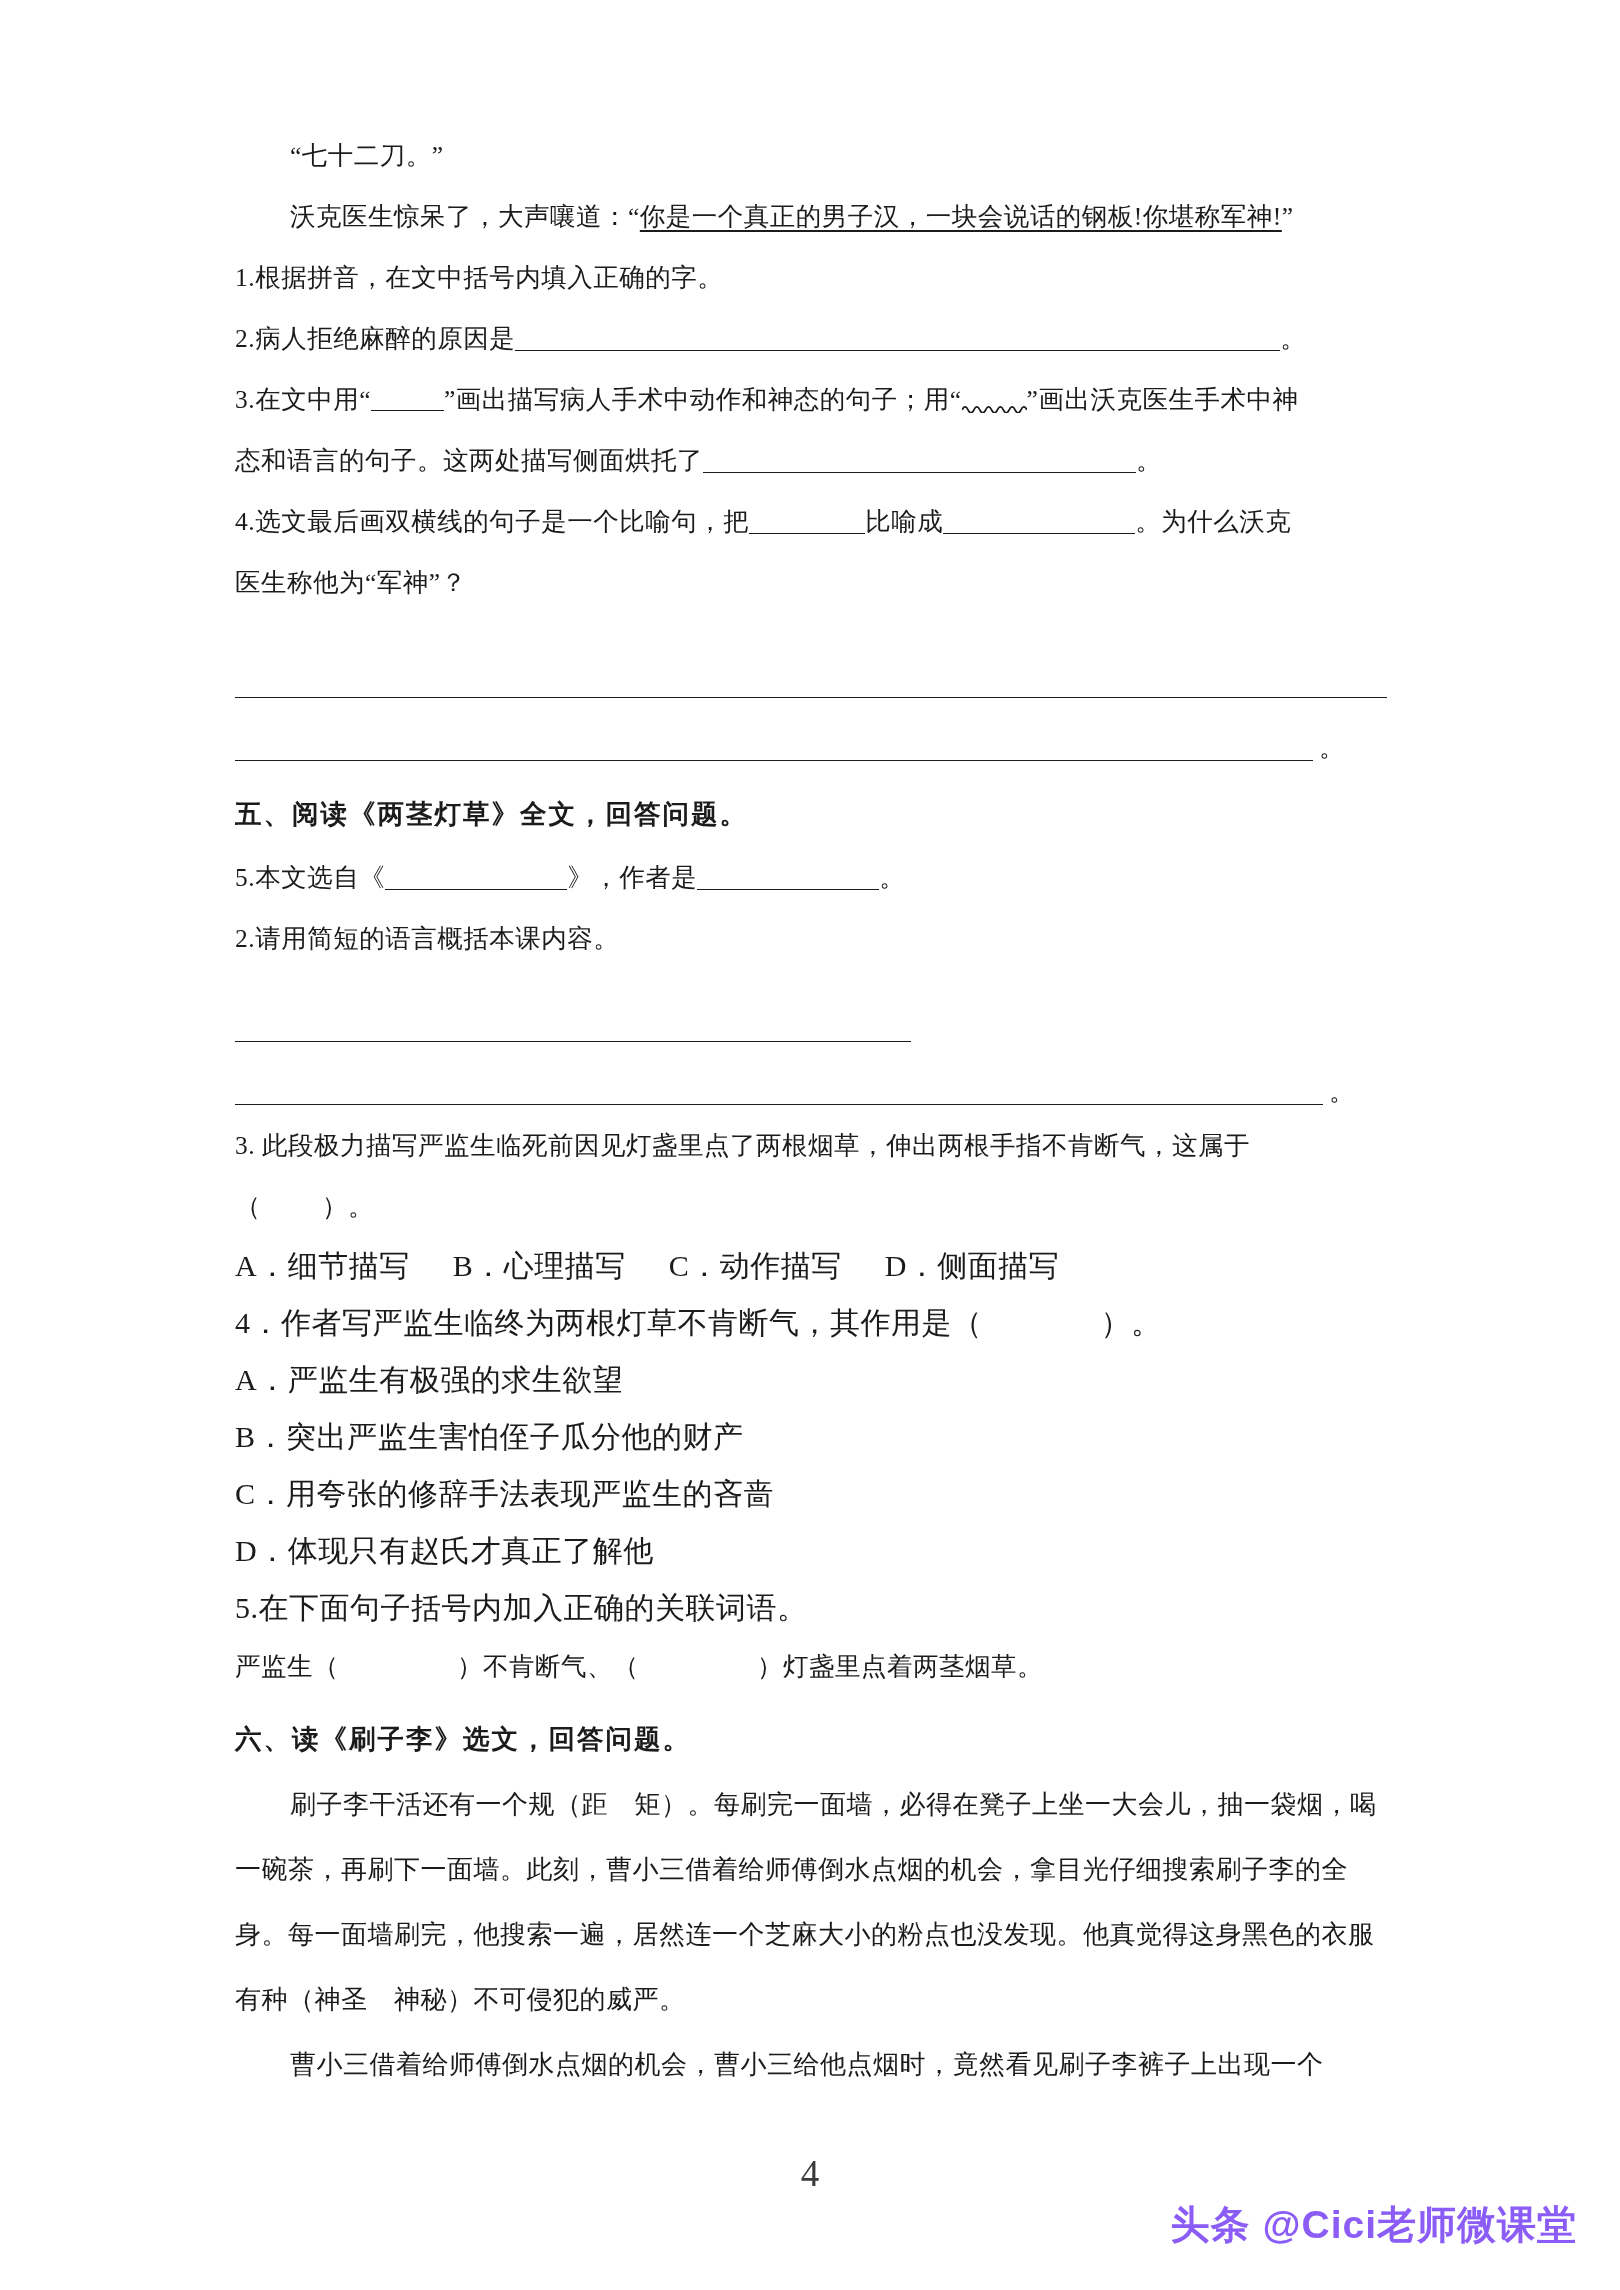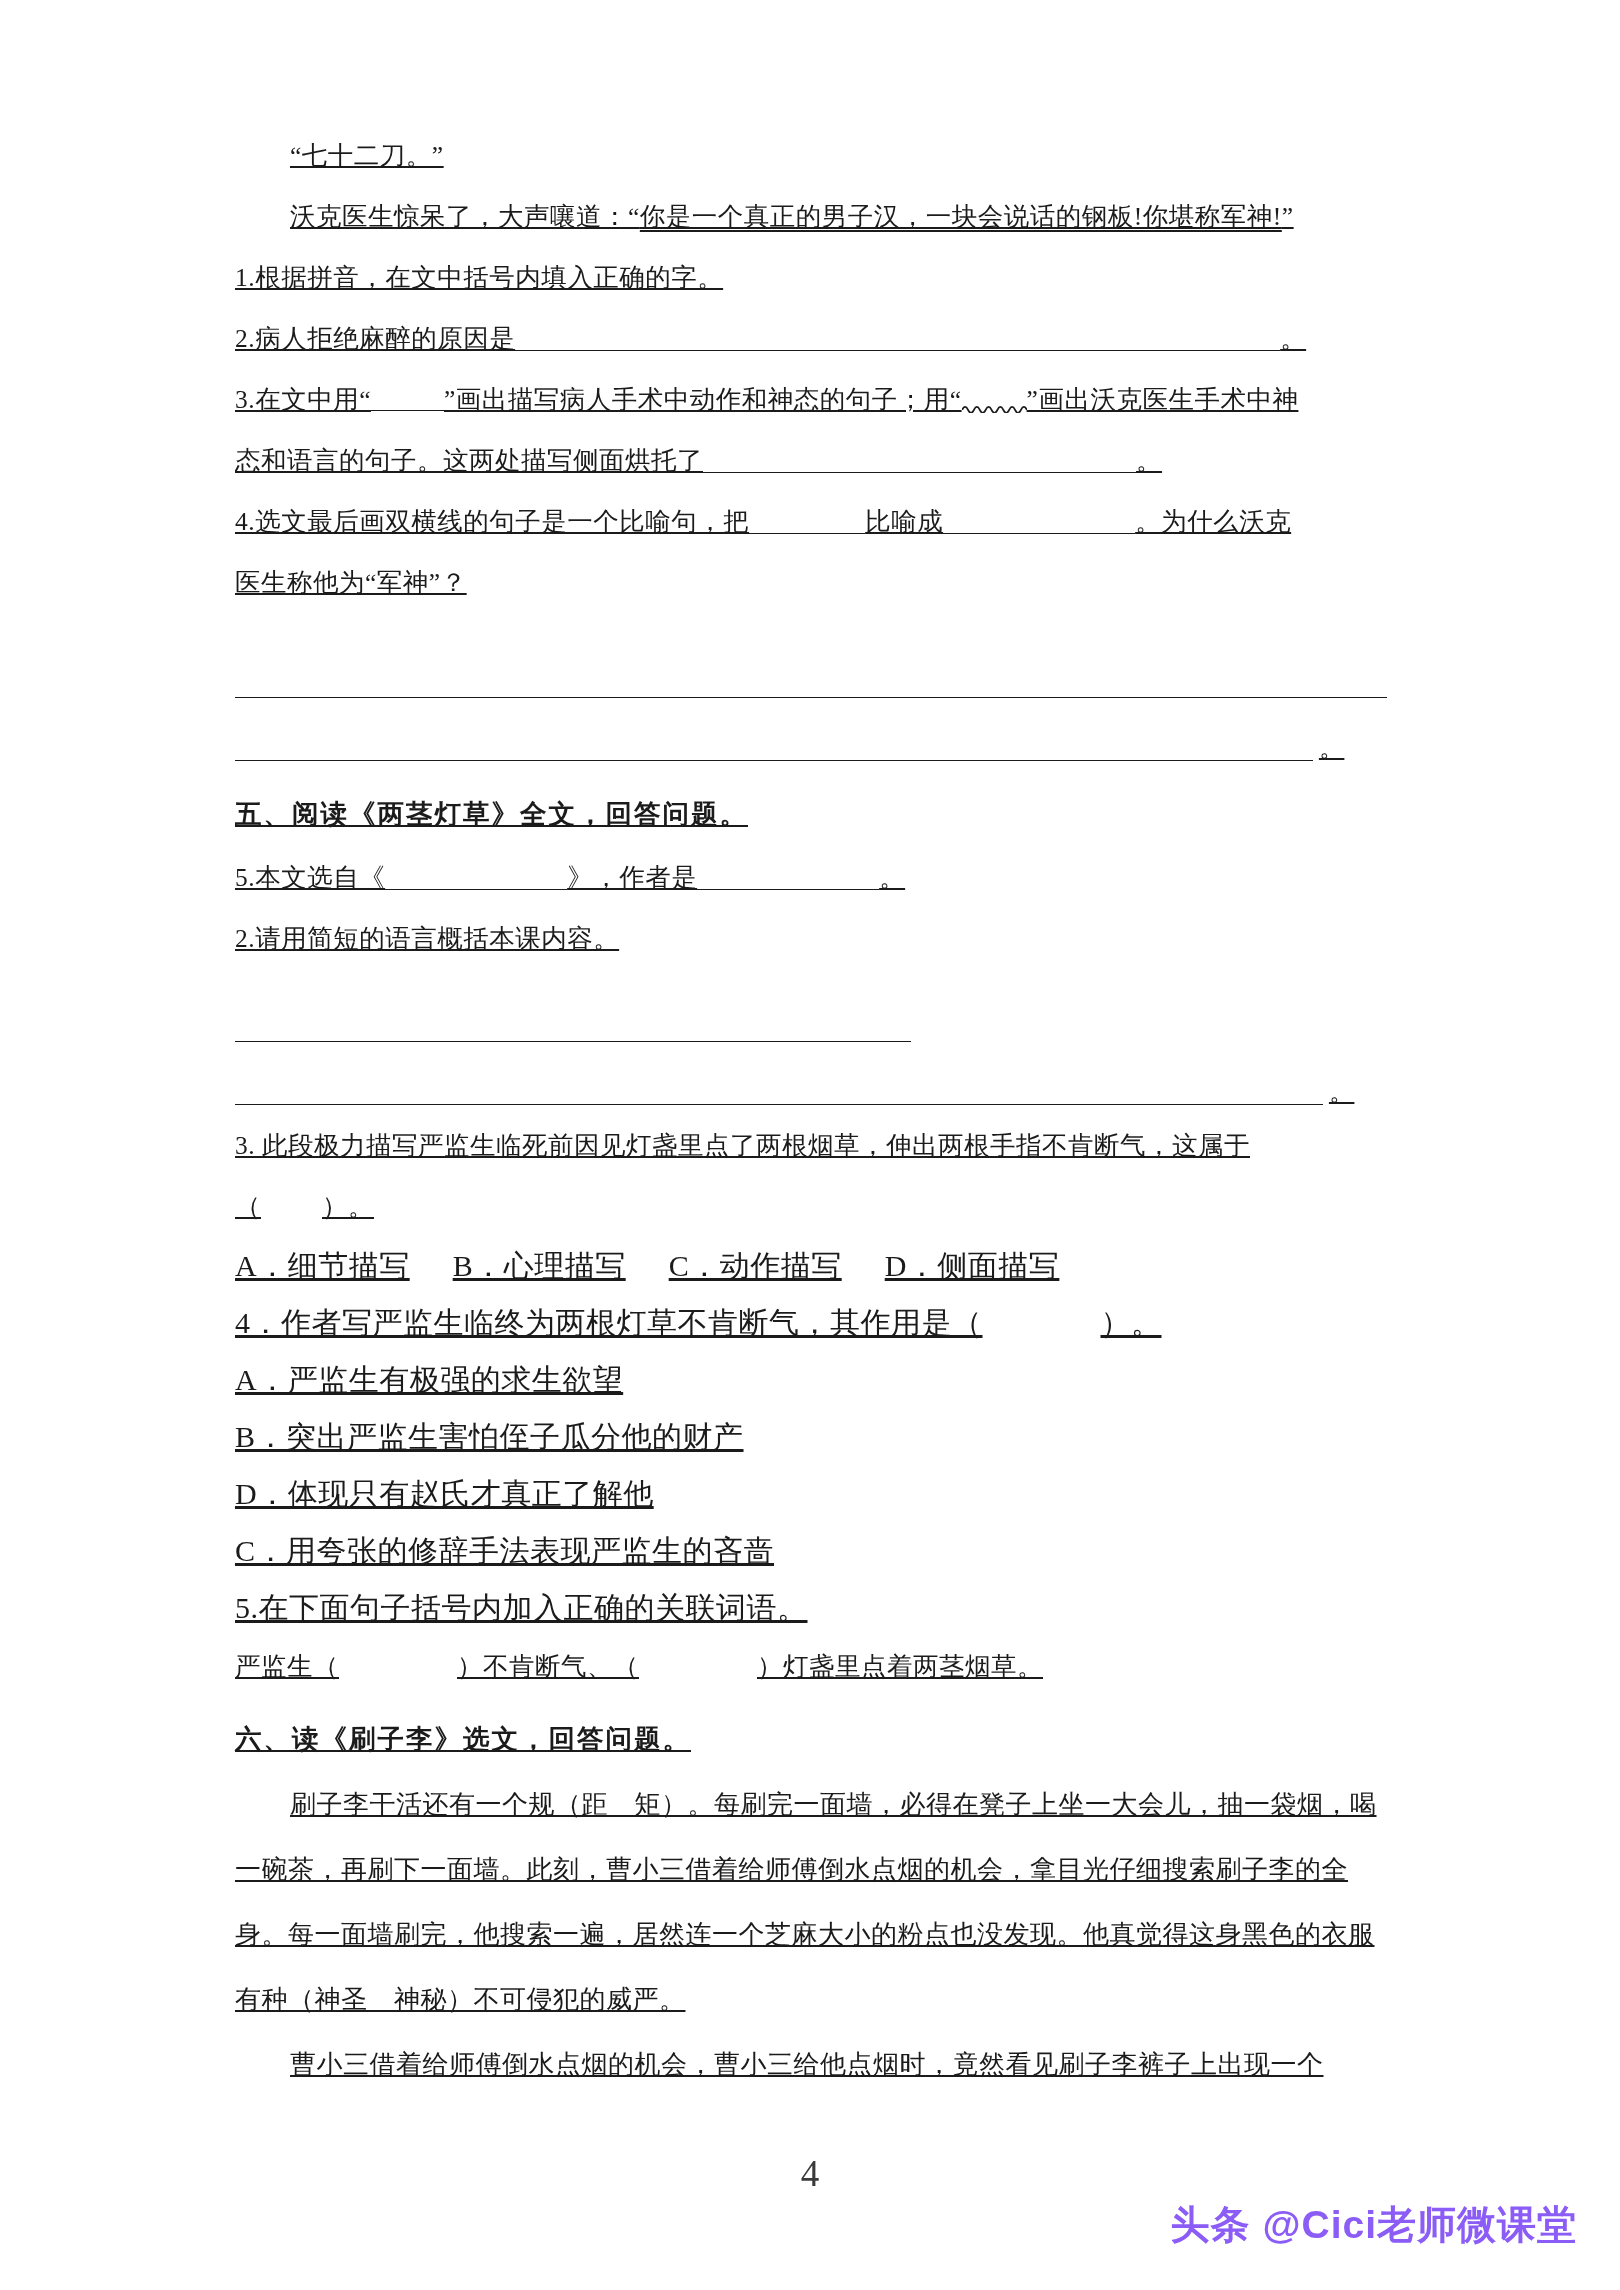--- a/index.html
+++ b/index.html
@@ -14,21 +14,20 @@
     background: #ffffff;
     font-family: "Liberation Serif", "DejaVu Serif", serif;
     color: #1b1b1b;
     overflow: hidden;
   }
   .body-area {
     position: absolute;
     left: 235px;
     top: 125px;
     width: 1152px;
-    text-decoration: underline;
   }
 
   
   .line {
     font-size: 25.5px;
     line-height: 61px;
     white-space: nowrap;
     letter-spacing: 0.5px;
   }
   .para {
@@ -212,24 +211,24 @@
     <div class="choice-row">
       <span>4．作者写严监生临终为两根灯草不肯断气，其作用是（</span><span class="paren-gap-wide"></span><span>）。</span>
     </div>
     <div class="choice-row">
       <span>A．严监生有极强的求生欲望</span>
     </div>
     <div class="choice-row">
       <span>B．突出严监生害怕侄子瓜分他的财产</span>
     </div>
     <div class="choice-row">
+      <span>C．用夸张的修辞手法表现严监生的吝啬</span>
+    </div>
+    <div class="choice-row">
       <span>D．体现只有赵氏才真正了解他</span>
-    </div>
-    <div class="choice-row">
-      <span>C．用夸张的修辞手法表现严监生的吝啬</span>
     </div>
 
     <div class="choice-row">5.在下面句子括号内加入正确的关联词语。</div>
     <div class="line">
       <span>严监生（</span><span class="paren-gap-wide"></span><span>）不肯断气、（</span><span class="paren-gap-wide"></span><span>）灯盏里点着两茎烟草。</span>
     </div>
 
     <div class="gap-s"></div>
 
     <div class="sec-head">六、读《刷子李》选文，回答问题。</div>

